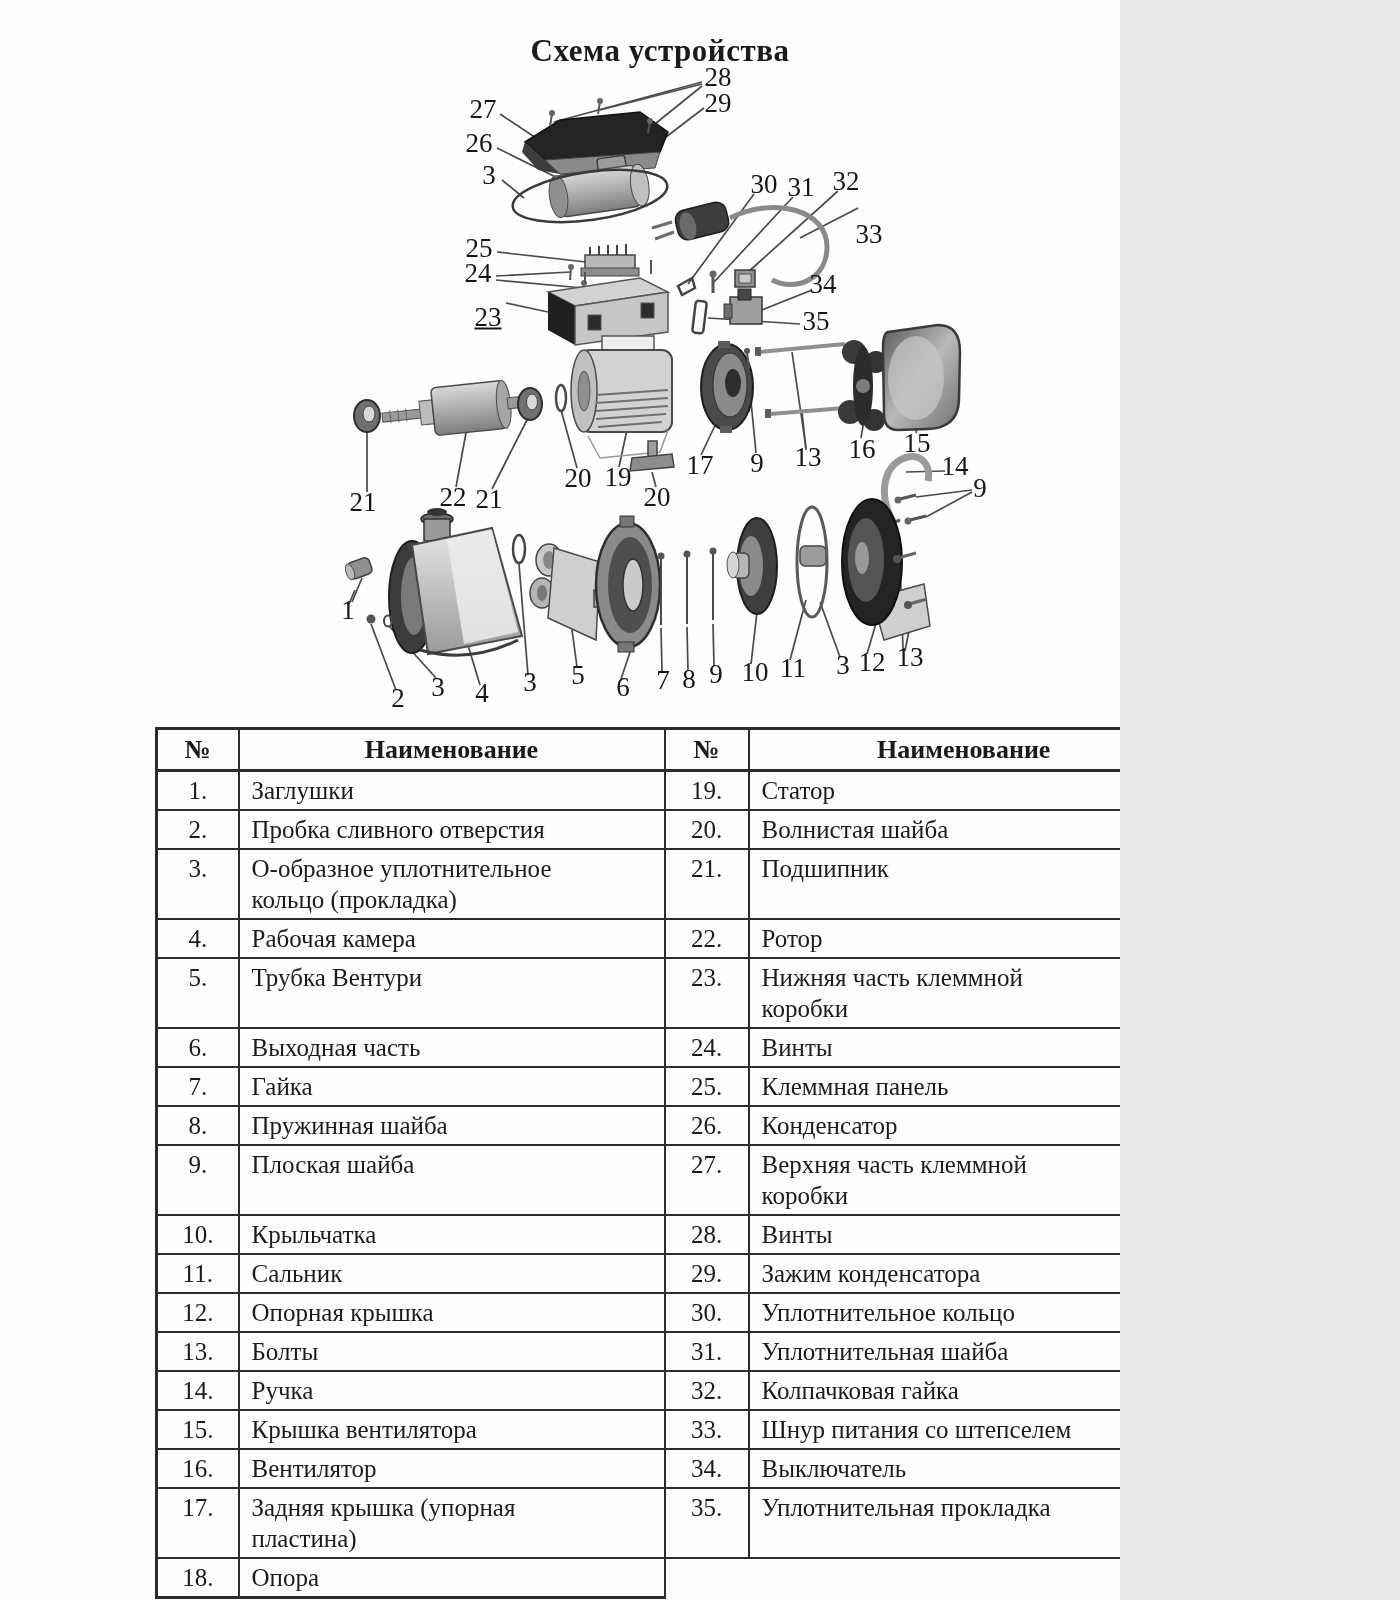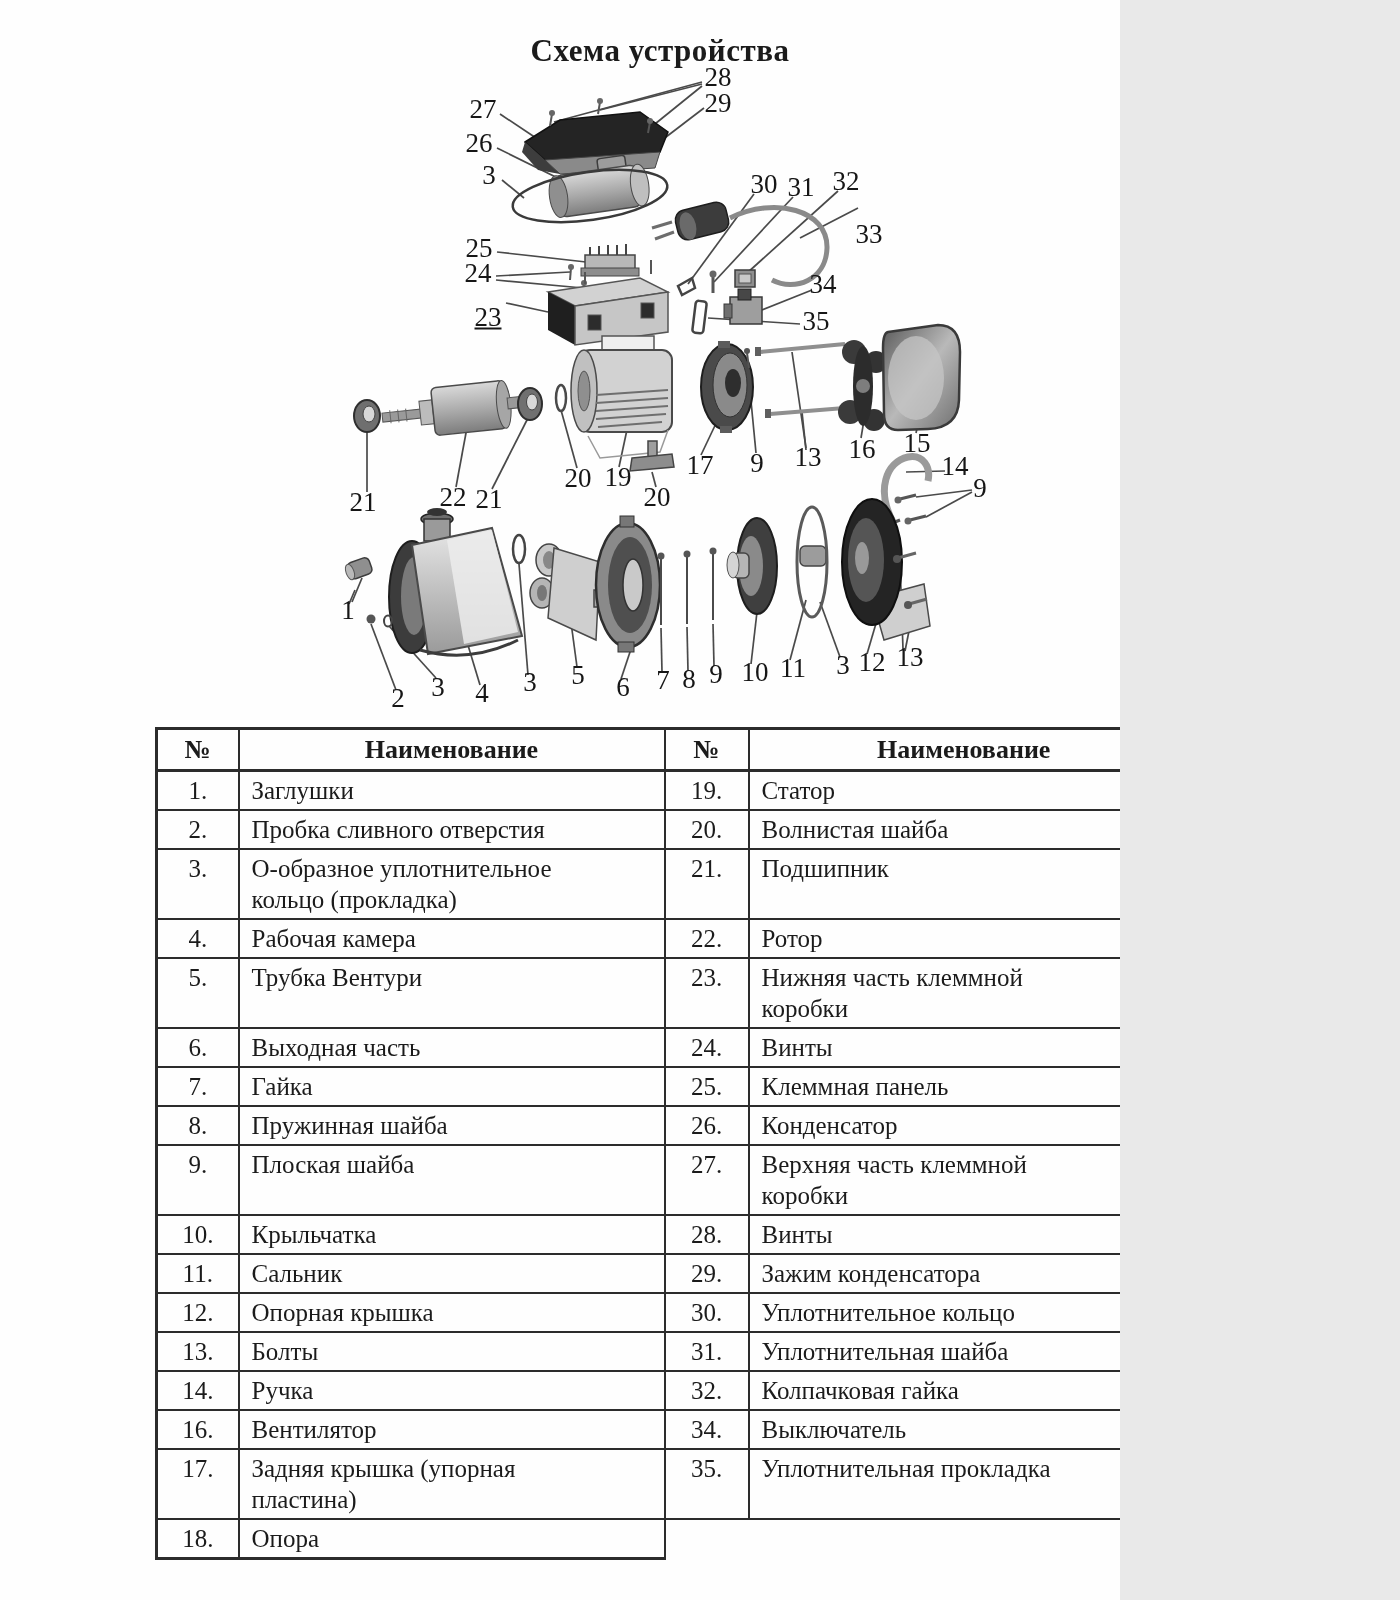--- a/index.html
+++ b/index.html
@@ -475,20 +475,26 @@
           <td class="num">31.</td>
           <td class="name">Уплотнительная шайба</td>
         </tr>
         <tr>
           <td class="num">14.</td>
           <td class="name">Ручка</td>
           <td class="num">32.</td>
           <td class="name">Колпачковая гайка</td>
         </tr>
         <tr>
+          <td class="num">15.</td>
+          <td class="name">Крышка вентилятора</td>
+          <td class="num">33.</td>
+          <td class="name">Шнур питания со штепселем</td>
+        </tr>
+        <tr>
           <td class="num">16.</td>
           <td class="name">Вентилятор</td>
           <td class="num">34.</td>
           <td class="name">Выключатель</td>
         </tr>
         <tr>
           <td class="num">17.</td>
           <td class="name">Задняя крышка (упорная
 пластина)</td>
           <td class="num">35.</td>

